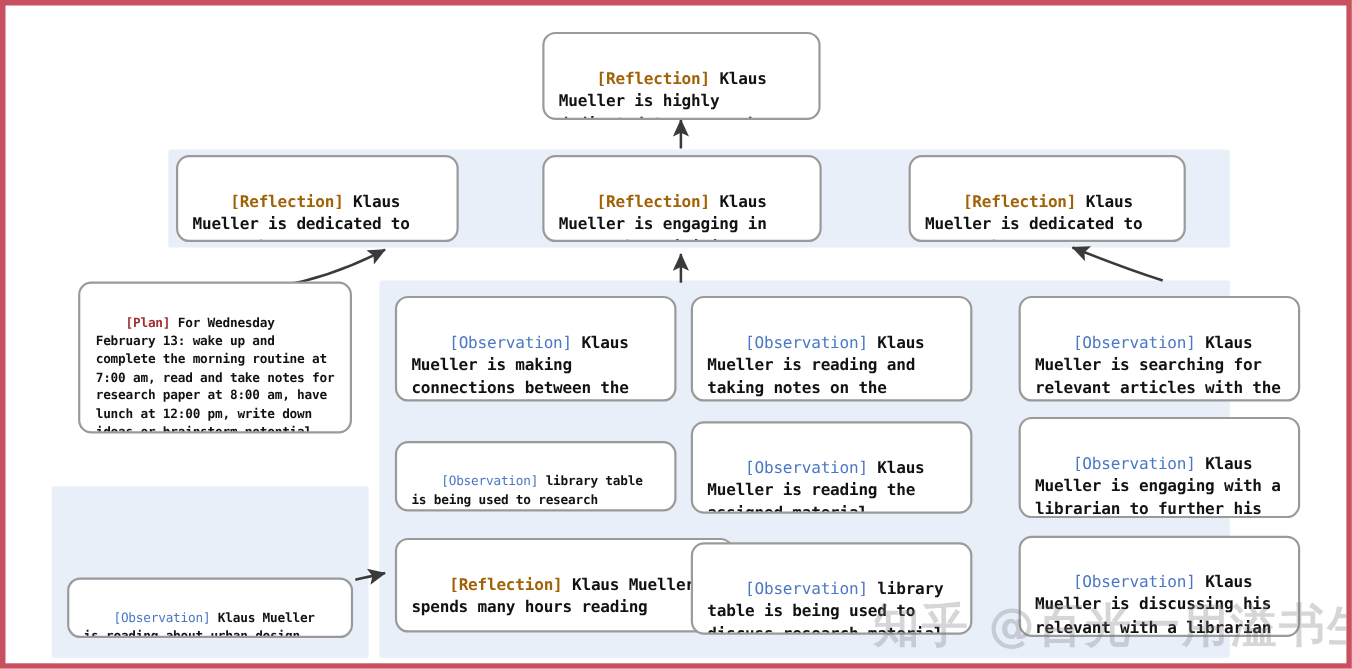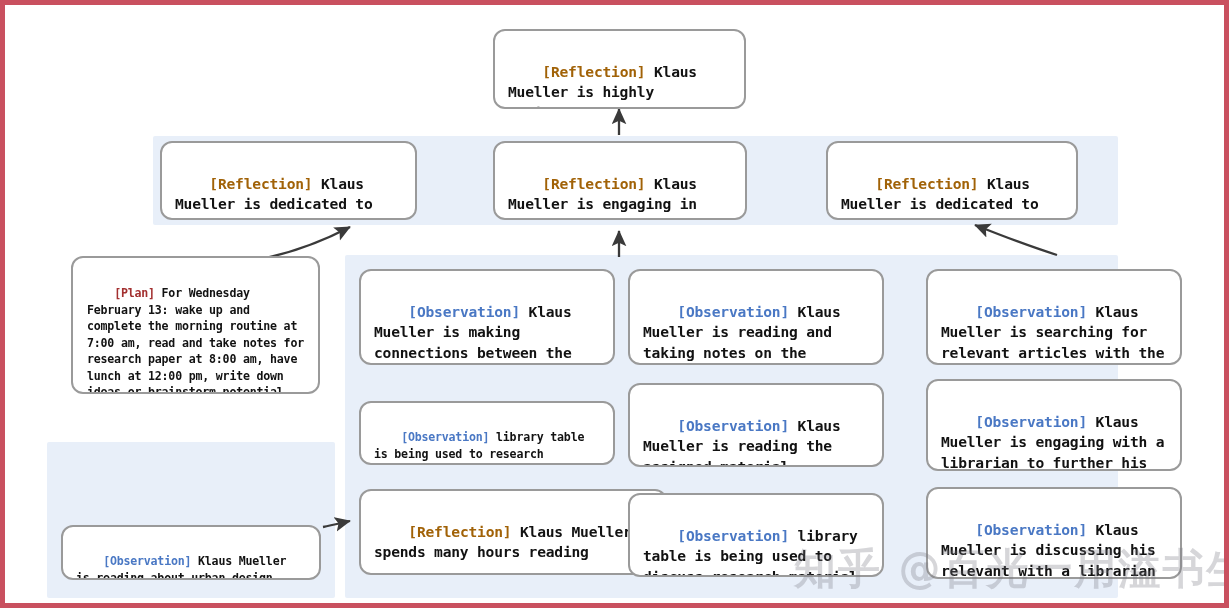--- a/index.html
+++ b/index.html
@@ -35,21 +35,21 @@
     font-weight: bold;
     color: #121212;
     line-height: 1.42;
     letter-spacing: -0.2px;
     white-space: pre-wrap;
     overflow: hidden;
   }
   .node.fs15 { font-size: 14.6px; }
   .node.fs12 { font-size: 11.6px; }
   .tag-reflection { color: #a16207; font-weight: bold; }
-  .tag-observation { color: #4a78c4; font-weight: bold; }
+  .tag-observation { color: #4a78c4; font-weight: normal; }
   .tag-plan { color: #a33030; font-weight: bold; }
   .arrows {
     position: absolute;
     left: 0; top: 0;
     width: 1229px;
     height: 608px;
     pointer-events: none;
   }
   .watermark {
     position: absolute;

